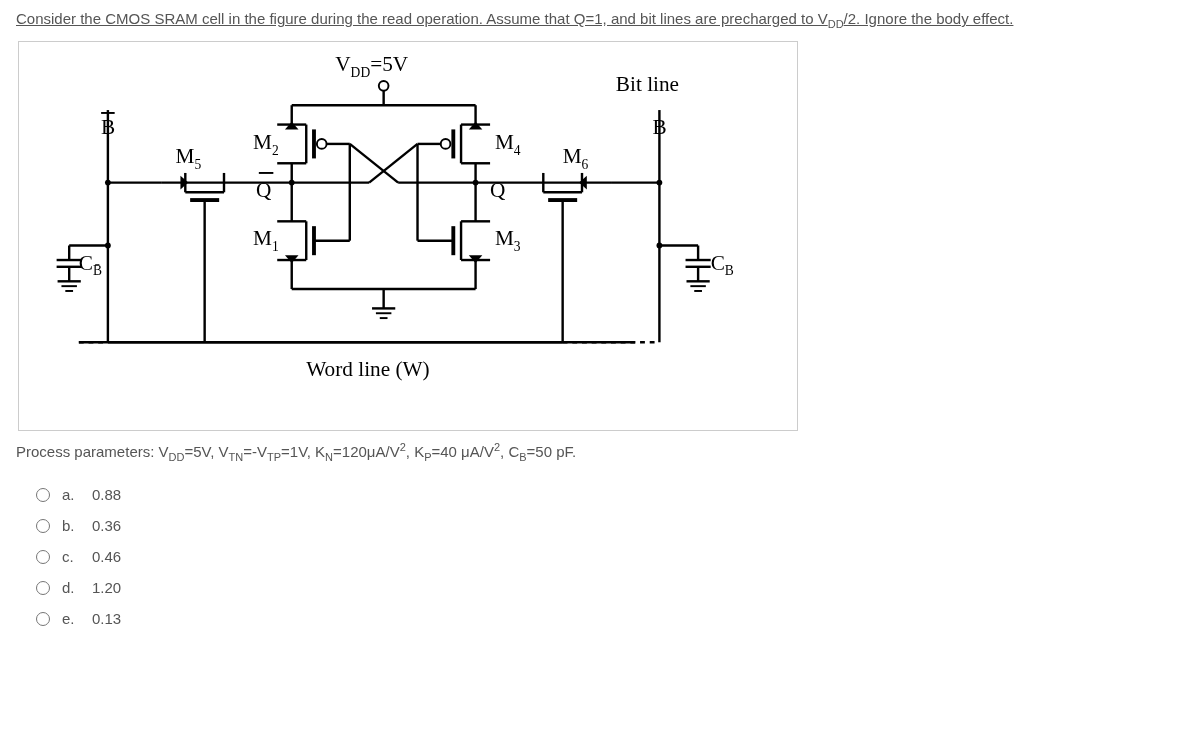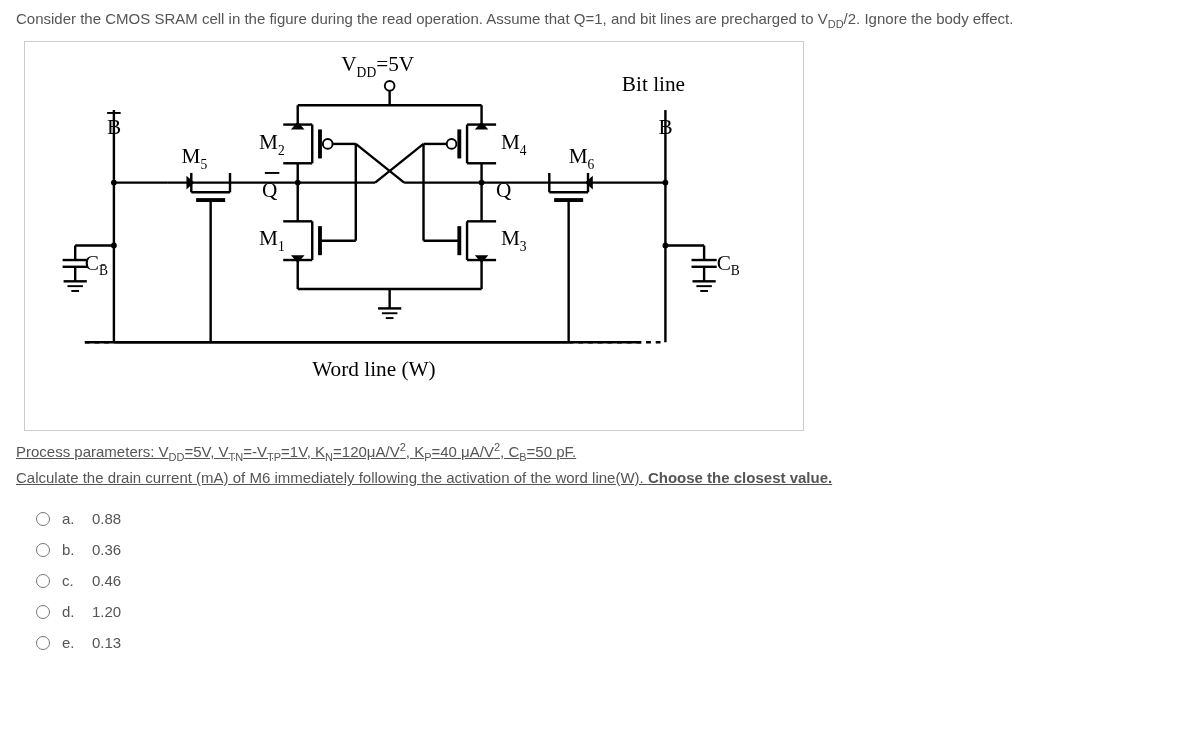--- a/index.html
+++ b/index.html
@@ -12,42 +12,42 @@
       font-size: 15px;
       color: #333;
       background: #fff;
       padding: 8px 16px;
       width: 1200px;
     }
     .question-text {
       color: #555;
       line-height: 1.5;
       margin-bottom: 8px;
+      text-decoration: underline;
     }
     .figure-container {
       border: 1px solid #ccc;
       padding: 10px 20px 20px 10px;
-      margin: 0 0 8px 8px;
+      margin: 0 0 8px 2px;
       position: relative;
       width: 780px;
       height: 390px;
     }
     .figure-svg {
       width: 100%;
       height: 100%;
     }
     .figure-label {
       font-family: 'Times New Roman', serif;
       font-size: 22px;
     }
     .parameters {
       color: #555;
       line-height: 1.6;
       margin-bottom: 9px;
-      text-decoration: underline;
     }
     .sub {
       font-size: 11px;
       vertical-align: sub;
     }
     .sup {
       font-size: 11px;
       vertical-align: super;
     }
     .options {
@@ -238,23 +238,20 @@
     <text x="280" y="335" class="figure-label">
       <tspan>Word line (W)</tspan>
     </text>
   </svg>
 </div>
 
 <div class="parameters">
   <div>
     <span>Process parameters: V</span><span class="sub">DD</span><span>=5V, V</span><span class="sub">TN</span><span>=-V</span><span class="sub">TP</span><span>=1V, K</span><span class="sub">N</span><span>=120μA/V</span><span class="sup">2</span><span>, K</span><span class="sub">P</span><span>=40 μA/V</span><span class="sup">2</span><span>, C</span><span class="sub">B</span><span>=50 pF.</span>
   </div>
-  <div>
-    <span>Calculate the drain current (mA) of M6 immediately following the activation of the word line(W). </span><strong>Choose the closest value.</strong>
-  </div>
 </div>
 
 <div class="options">
   <div class="option-row">
     <input type="radio" name="answer" style="">
     <span class="option-letter">a.</span>
     <span>0.88</span>
   </div>
   <div class="option-row">
     <input type="radio" name="answer" style="">

